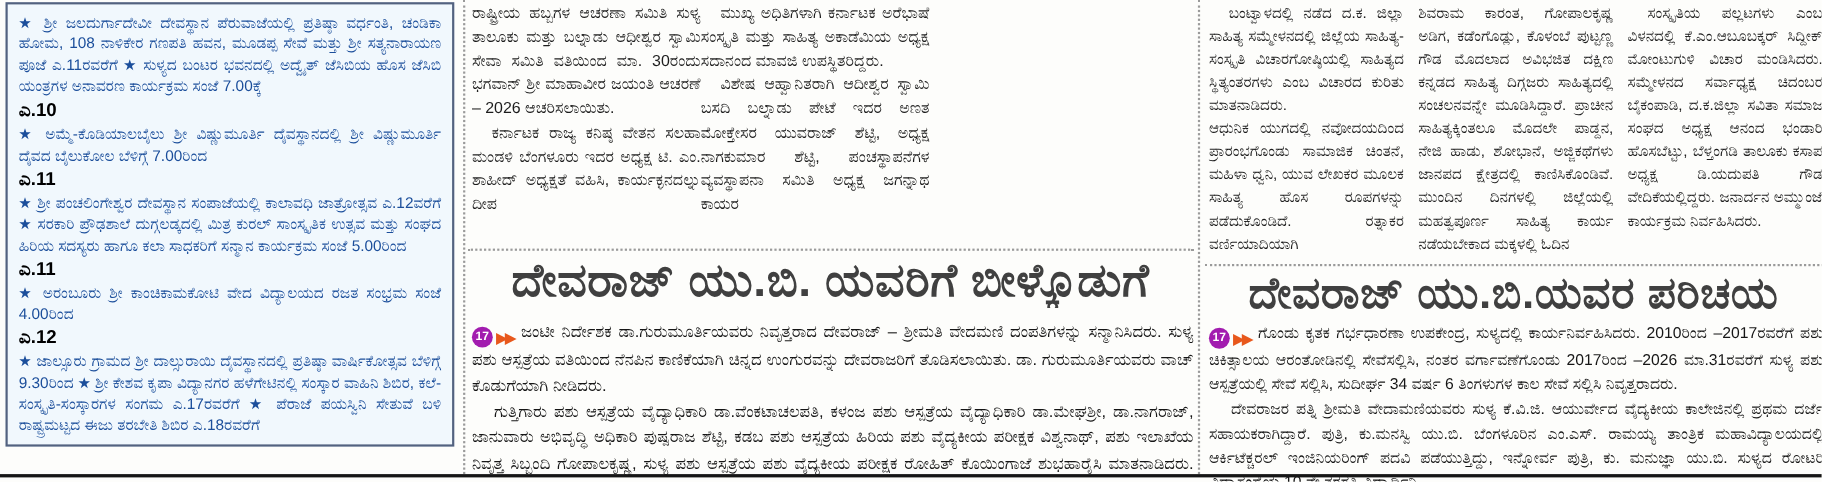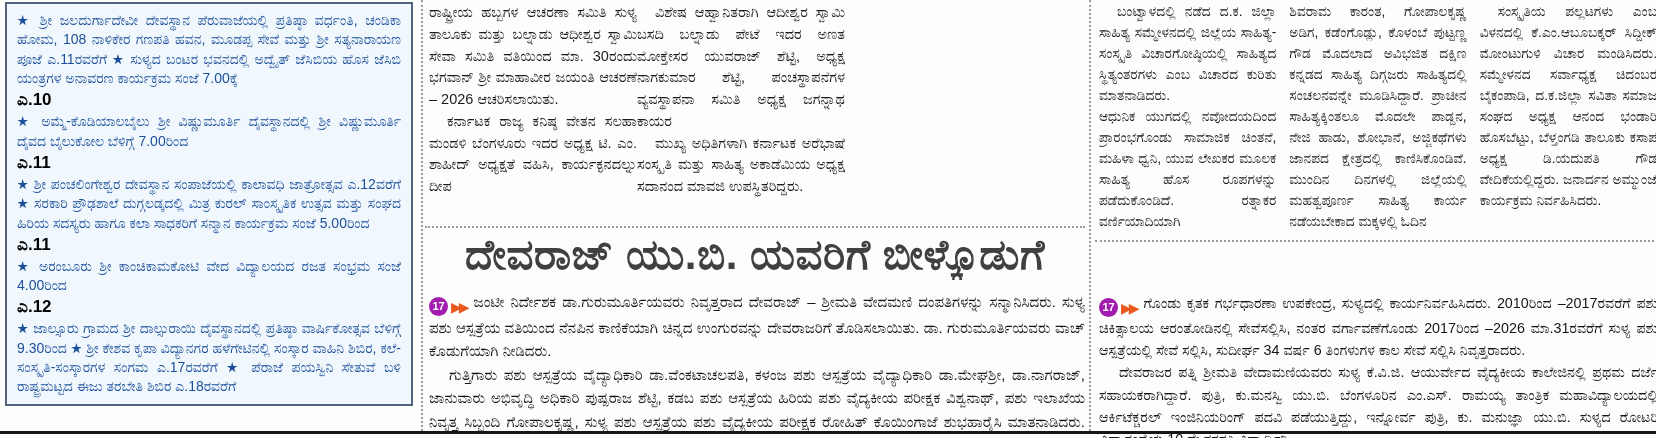--- a/index.html
+++ b/index.html
@@ -98,22 +98,22 @@
 
   <div class="vsep sep1"></div>
   <div class="vsep sep2"></div>
 
   <div class="cols cols-mid">
     <div class="col">
       <p>ರಾಷ್ಟ್ರೀಯ ಹಬ್ಬಗಳ ಆಚರಣಾ ಸಮಿತಿ ಸುಳ್ಯ ತಾಲೂಕು ಮತ್ತು ಬಲ್ನಾಡು ಆಧೀಶ್ವರ ಸ್ವಾಮಿ ಸೇವಾ ಸಮಿತಿ ವತಿಯಿಂದ ಮಾ. 30ರಂದು ಭಗವಾನ್ ಶ್ರೀ ಮಾಹಾವೀರ ಜಯಂತಿ ಆಚರಣೆ – 2026 ಆಚರಿಸಲಾಯಿತು.</p>
       <p class="ind">ಕರ್ನಾಟಕ ರಾಜ್ಯ ಕನಿಷ್ಠ ವೇತನ ಸಲಹಾ ಮಂಡಳಿ ಬೆಂಗಳೂರು ಇದರ ಅಧ್ಯಕ್ಷ ಟಿ. ಎಂ. ಶಾಹೀದ್ ಅಧ್ಯಕ್ಷತೆ ವಹಿಸಿ, ಕಾರ್ಯಕ್ಳನದಲ್ನು ದೀಪ</p>
     </div>
     <div class="col">
+      <p class="ind">ಮುಖ್ಯ ಅಧಿತಿಗಳಾಗಿ ಕರ್ನಾಟಕ ಅರೆಭಾಷೆ ಸಂಸ್ಕೃತಿ ಮತ್ತು ಸಾಹಿತ್ಯ ಅಕಾಡೆಮಿಯ ಅಧ್ಯಕ್ಷ ಸದಾನಂದ ಮಾವಜಿ ಉಪಸ್ಥಿತರಿದ್ದರು.</p>
       <p class="ind">ವಿಶೇಷ ಆಹ್ವಾನಿತರಾಗಿ ಆದೀಶ್ವರ ಸ್ವಾಮಿ ಬಸದಿ ಬಲ್ನಾಡು ಪೇಟೆ ಇದರ ಅಣತ ಮೋಕ್ತೇಸರ ಯುವರಾಜ್ ಶೆಟ್ಟಿ, ಅಧ್ಯಕ್ಷ ನಾಗಕುಮಾರ ಶೆಟ್ಟಿ, ಪಂಚಸ್ಥಾಪನೆಗಳ ವ್ಯವಸ್ಥಾಪನಾ ಸಮಿತಿ ಅಧ್ಯಕ್ಷ ಜಗನ್ನಾಥ ಕಾಯರ</p>
-      <p class="ind">ಮುಖ್ಯ ಅಧಿತಿಗಳಾಗಿ ಕರ್ನಾಟಕ ಅರೆಭಾಷೆ ಸಂಸ್ಕೃತಿ ಮತ್ತು ಸಾಹಿತ್ಯ ಅಕಾಡೆಮಿಯ ಅಧ್ಯಕ್ಷ ಸದಾನಂದ ಮಾವಜಿ ಉಪಸ್ಥಿತರಿದ್ದರು.</p>
     </div>
   </div>
 
   <div class="cols cols-right">
     <div class="col">
       <p class="ind">ಬಂಟ್ವಾಳದಲ್ಲಿ ನಡೆದ ದ.ಕ. ಜಿಲ್ಲಾ ಸಾಹಿತ್ಯ ಸಮ್ಮೇಳನದಲ್ಲಿ ಜಿಲ್ಲೆಯ ಸಾಹಿತ್ಯ-ಸಂಸ್ಕೃತಿ ವಿಚಾರಗೋಷ್ಠಿಯಲ್ಲಿ ಸಾಹಿತ್ಯದ ಸ್ಥಿತ್ಯಂತರಗಳು ಎಂಬ ವಿಚಾರದ ಕುರಿತು ಮಾತನಾಡಿದರು.</p>
       <p>ಆಧುನಿಕ ಯುಗದಲ್ಲಿ ನವೋದಯದಿಂದ ಪ್ರಾರಂಭಗೊಂಡು ಸಾಮಾಜಿಕ ಚಿಂತನೆ, ಮಹಿಳಾ ಧ್ವನಿ, ಯುವ ಲೇಖಕರ ಮೂಲಕ ಸಾಹಿತ್ಯ ಹೊಸ ರೂಪಗಳನ್ನು ಪಡೆದುಕೊಂಡಿದೆ. ರತ್ನಾಕರ ವರ್ಣಿಯಾದಿಯಾಗಿ</p>
     </div>
     <div class="col">
       <p>ಶಿವರಾಮ ಕಾರಂತ, ಗೋಪಾಲಕೃಷ್ಣ ಅಡಿಗ, ಕಡೆಂಗೊಡ್ಲು, ಕೊಳಂಬೆ ಪುಟ್ಟಣ್ಣ ಗೌಡ ಮೊದಲಾದ ಅವಿಭಜಿತ ದಕ್ಷಿಣ ಕನ್ನಡದ ಸಾಹಿತ್ಯ ದಿಗ್ಗಜರು ಸಾಹಿತ್ಯದಲ್ಲಿ ಸಂಚಲನವನ್ನೇ ಮೂಡಿಸಿದ್ದಾರೆ. ಪ್ರಾಚೀನ ಸಾಹಿತ್ಯಕ್ಕಿಂತಲೂ ಮೊದಲೇ ಪಾಡ್ದನ, ನೇಜಿ ಹಾಡು, ಶೋಭಾನೆ, ಅಜ್ಜಿಕಥೆಗಳು ಜಾನಪದ ಕ್ಷೇತ್ರದಲ್ಲಿ ಕಾಣಿಸಿಕೊಂಡಿವೆ. ಮುಂದಿನ ದಿನಗಳಲ್ಲಿ ಜಿಲ್ಲೆಯಲ್ಲಿ ಮಹತ್ವಪೂರ್ಣ ಸಾಹಿತ್ಯ ಕಾರ್ಯ ನಡೆಯಬೇಕಾದ ಮಕ್ಕಳಲ್ಲಿ ಓದಿನ</p>
@@ -129,20 +129,21 @@
     <p>
       <span class="badge-wrap">
         <span class="badge-circle">17</span>
         <span class="badge-arrows">▶▶</span>
       </span><span>ಜಂಟೀ ನಿರ್ದೇಶಕ ಡಾ.ಗುರುಮೂರ್ತಿಯವರು ನಿವೃತ್ತರಾದ ದೇವರಾಜ್ – ಶ್ರೀಮತಿ ವೇದಮಣಿ ದಂಪತಿಗಳನ್ನು ಸನ್ಮಾನಿಸಿದರು. ಸುಳ್ಯ ಪಶು ಆಸ್ಪತ್ರೆಯ ವತಿಯಿಂದ ನೆನಪಿನ ಕಾಣಿಕೆಯಾಗಿ ಚಿನ್ನದ ಉಂಗುರವನ್ನು ದೇವರಾಜರಿಗೆ ತೊಡಿಸಲಾಯಿತು. ಡಾ. ಗುರುಮೂರ್ತಿಯವರು ವಾಚ್ ಕೊಡುಗೆಯಾಗಿ ನೀಡಿದರು.</span>
     </p>
     <p>ಗುತ್ತಿಗಾರು ಪಶು ಆಸ್ಪತ್ರೆಯ ವೈದ್ಯಾಧಿಕಾರಿ ಡಾ.ವೆಂಕಟಾಚಲಪತಿ, ಕಳಂಜ ಪಶು ಆಸ್ಪತ್ರೆಯ ವೈದ್ಯಾಧಿಕಾರಿ ಡಾ.ಮೇಘಶ್ರೀ, ಡಾ.ನಾಗರಾಜ್, ಜಾನುವಾರು ಅಭಿವೃದ್ಧಿ ಅಧಿಕಾರಿ ಪುಷ್ಪರಾಜ ಶೆಟ್ಟಿ, ಕಡಬ ಪಶು ಆಸ್ಪತ್ರೆಯ ಹಿರಿಯ ಪಶು ವೈದ್ಯಕೀಯ ಪರೀಕ್ಷಕ ವಿಶ್ವನಾಥ್, ಪಶು ಇಲಾಖೆಯ ನಿವೃತ್ತ ಸಿಬ್ಬಂದಿ ಗೋಪಾಲಕೃಷ್ಣ, ಸುಳ್ಯ ಪಶು ಆಸ್ಪತ್ರೆಯ ಪಶು ವೈದ್ಯಕೀಯ ಪರೀಕ್ಷಕ ರೋಹಿತ್ ಕೊಯಿಂಗಾಜೆ ಶುಭಹಾರೈಸಿ ಮಾತನಾಡಿದರು. ಡಾ.ನಿತೀನ್ ಪ್ರಭು ಕಾರ್ಯಕ್ರಮ ನಿರ್ವಹಿಸಿದರು.</p>
   </div>
 
   <div class="hsep h2"></div>
+  <div class="headline hl2">ದೇವರಾಜ್ ಯು.ಬಿ.ಯವರ ಪರಿಚಯ</div>
   <div class="article-body body2">
     <p>
       <span class="badge-wrap">
         <span class="badge-circle">17</span>
         <span class="badge-arrows">▶▶</span>
       </span><span>ಗೊಂಡು ಕೃತಕ ಗರ್ಭಧಾರಣಾ ಉಪಕೇಂದ್ರ, ಸುಳ್ಯದಲ್ಲಿ ಕಾರ್ಯನಿರ್ವಹಿಸಿದರು. 2010ರಿಂದ –2017ರವರೆಗೆ ಪಶು ಚಿಕಿತ್ಸಾಲಯ ಆರಂತೋಡಿನಲ್ಲಿ ಸೇವೆಸಲ್ಲಿಸಿ, ನಂತರ ವರ್ಗಾವಣೆಗೊಂಡು 2017ರಿಂದ –2026 ಮಾ.31ರವರೆಗೆ ಸುಳ್ಯ ಪಶು ಆಸ್ಪತ್ರೆಯಲ್ಲಿ ಸೇವೆ ಸಲ್ಲಿಸಿ, ಸುದೀರ್ಘ 34 ವರ್ಷ 6 ತಿಂಗಳುಗಳ ಕಾಲ ಸೇವೆ ಸಲ್ಲಿಸಿ ನಿವೃತ್ತರಾದರು.</span>
     </p>
     <p>ದೇವರಾಜರ ಪತ್ನಿ ಶ್ರೀಮತಿ ವೇದಾಮಣಿಯವರು ಸುಳ್ಯ ಕೆ.ವಿ.ಜಿ. ಆಯುರ್ವೇದ ವೈದ್ಯಕೀಯ ಕಾಲೇಜಿನಲ್ಲಿ ಪ್ರಥಮ ದರ್ಜೆ ಸಹಾಯಕರಾಗಿದ್ದಾರೆ. ಪುತ್ರಿ, ಕು.ಮನಸ್ವಿ ಯು.ಬಿ. ಬೆಂಗಳೂರಿನ ಎಂ.ಎಸ್. ರಾಮಯ್ಯ ತಾಂತ್ರಿಕ ಮಹಾವಿದ್ಯಾಲಯದಲ್ಲಿ ಆರ್ಕಿಟೆಕ್ಚರಲ್ ಇಂಜಿನಿಯರಿಂಗ್ ಪದವಿ ಪಡೆಯುತ್ತಿದ್ದು, ಇನ್ನೋರ್ವ ಪುತ್ರಿ, ಕು. ಮನುಜ್ಞಾ ಯು.ಬಿ. ಸುಳ್ಯದ ರೋಟರಿ ವಿದ್ಯಾಸಂಸ್ಥೆಯ 10 ನೇ ತರಗತಿ ವಿದ್ಯಾರ್ಥಿನಿ.</p>
   </div>
 

